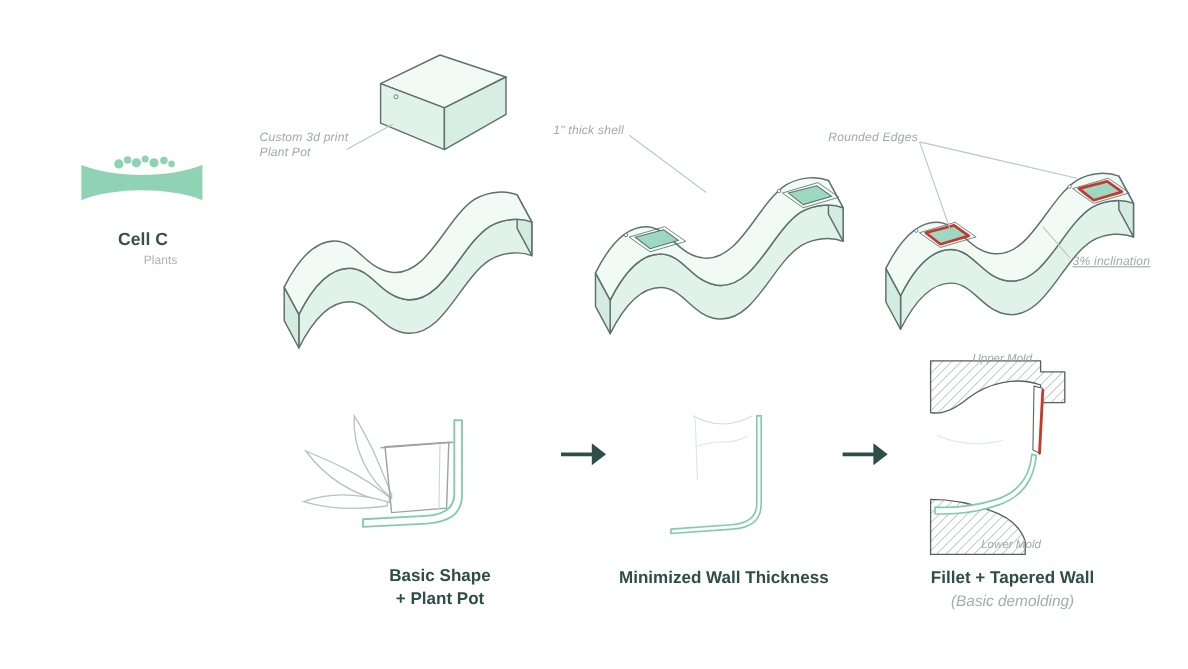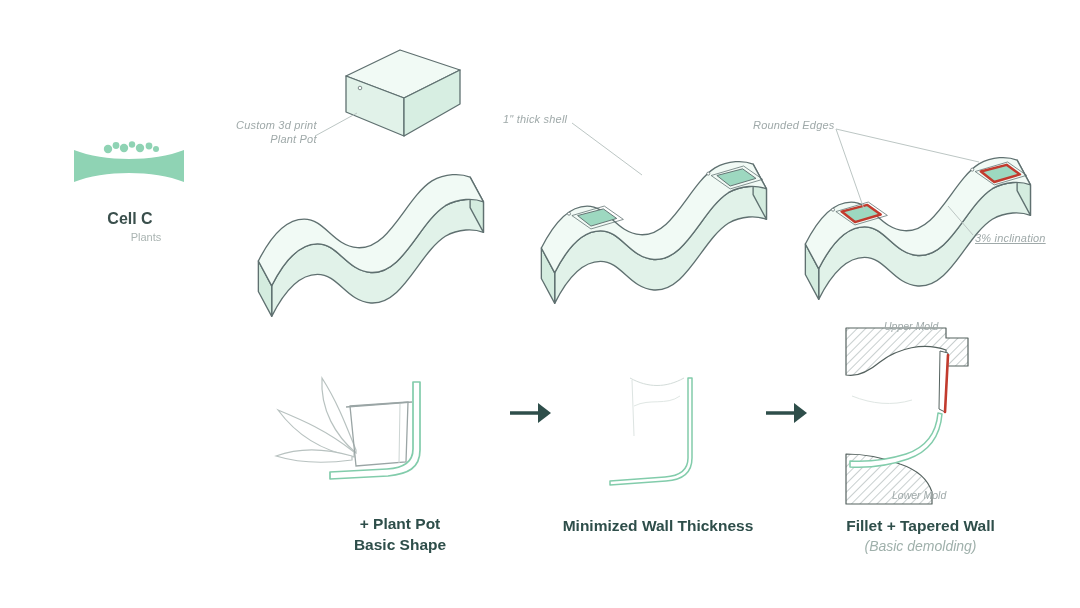--- a/index.html
+++ b/index.html
@@ -1,19 +1,19 @@
 <!DOCTYPE html>
 <html><head>
 <meta charset="utf-8">
 <style>
   html,body{margin:0;padding:0;background:#ffffff;}
   .canvas{position:relative;width:1080px;height:608px;background:#ffffff;overflow:hidden;
           font-family:"Liberation Sans", sans-serif;}
   .abs{position:absolute;}
-  .ann{position:absolute;font-style:italic;font-size:11px;color:#9fa9a9;letter-spacing:.2px;white-space:nowrap;line-height:14px;text-align:right;}
+  .ann{position:absolute;font-style:italic;font-size:11px;color:#9fa9a9;letter-spacing:.2px;white-space:nowrap;line-height:14px;}
   .leader{stroke:#bcc6c4;stroke-width:1;fill:none;}
   .cap{position:absolute;text-align:center;}
   .cap .t{font-weight:bold;font-size:15.5px;color:#2e4e4a;line-height:21px;}
   .cap .s{font-style:italic;font-size:14px;color:#9fb0ab;line-height:20px;}
   .legend-title{position:absolute;left:60px;top:210px;width:140px;text-align:center;
                 font-weight:bold;font-size:16px;color:#3a4f4c;}
   .legend-sub{position:absolute;left:76px;top:231px;width:140px;text-align:center;
               font-size:11px;color:#aab4b2;}
   .mold-label{position:absolute;font-style:italic;font-size:10.5px;color:#9fa9a9;white-space:nowrap;}
 </style>
@@ -134,22 +134,22 @@
     <path d="M98,25 L106,27 L103,86 L97,83 Z" fill="#ffffff" stroke="#55625f" stroke-width="1"></path>
     <path d="M106,29 L103,86" stroke="#c23b2e" stroke-width="2.6" stroke-linecap="round" fill="none"></path>
     <path d="M10,70 C30,78 50,80 70,74" fill="none" stroke="#dfe6e3" stroke-width="1"></path>
     <path d="M4,128 C22,128 42,132 58,138 C76,144 86,154 90,166 L90,178 L4,178 Z" fill="url(#hatch)" stroke="#55625f" stroke-width="1.2" stroke-linejoin="round"></path>
     <path d="M100,88 C98,112 86,126 66,133 C46,140 26,142 8,141 L8,135 C26,136 45,134 64,128 C82,122 94,110 96,87 Z" fill="#ffffff" stroke="#82ccab" stroke-width="1.5" stroke-linejoin="round"></path>
   </svg>
   <div class="mold-label" style="left:884px;top:320px;">Upper Mold</div>
   <div class="mold-label" style="left:892px;top:489px;">Lower Mold</div>
 
   <div class="cap" style="left:300px;top:513px;width:200px;">
+    <div class="t">Basic Shape</div>
     <div class="t">+ Plant Pot</div>
-    <div class="t">Basic Shape</div>
   </div>
   <div class="cap" style="left:552px;top:515px;width:212px;">
     <div class="t">Minimized Wall Thickness</div>
   </div>
   <div class="cap" style="left:808px;top:515px;width:225px;">
     <div class="t">Fillet + Tapered Wall</div>
     <div class="s">(Basic demolding)</div>
   </div>
 
 </div>

